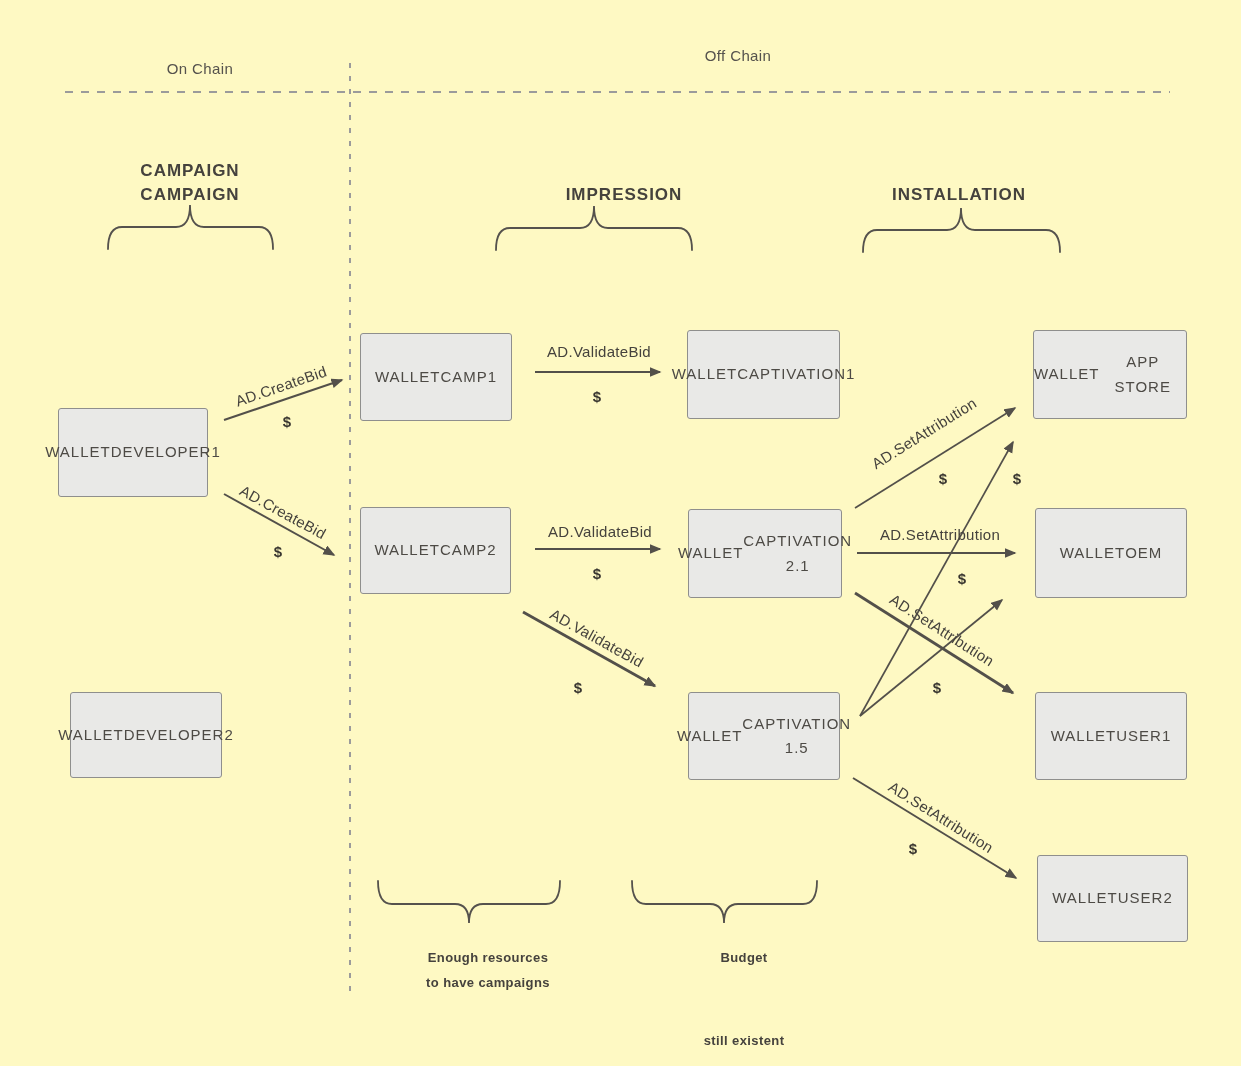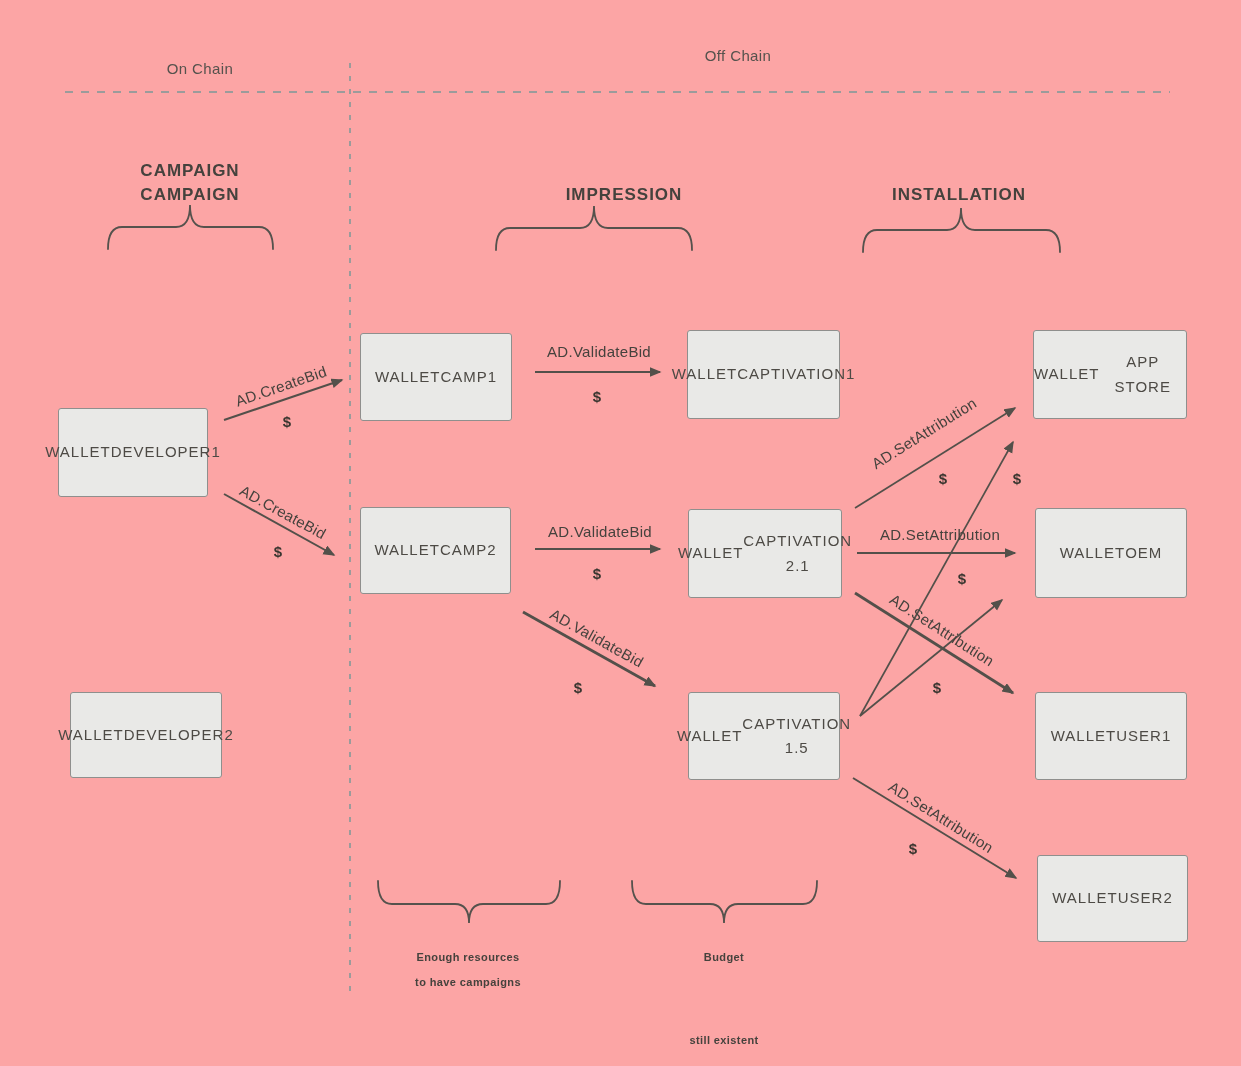--- a/index.html
+++ b/index.html
@@ -1,35 +1,35 @@
 <!DOCTYPE html>
 <html><head>
 <meta charset="utf-8">
 <style>
   html,body{margin:0;padding:0;background:#ffffff;}
   .canvas{
-    position:relative;width:1241px;height:1066px;background:#fca5a5;overflow:hidden;
+    position:relative;width:1241px;height:1066px;background:#fef9c3;overflow:hidden;
     font-family:"Liberation Sans","DejaVu Sans",sans-serif;color:#4d4a45;
   }
   .layer{position:absolute;left:0;top:0;}
   .node{
     position:absolute;background:#e9e9e7;border:1px solid #8f8f8d;border-radius:3px;
     display:flex;flex-direction:row;align-items:center;justify-content:center;
     font-size:15px;line-height:24.5px;letter-spacing:1px;color:#4d4a45;text-align:center;
     box-sizing:border-box;
   }
   .txt{
     position:absolute;transform:translate(-50%,-50%);white-space:nowrap;
     color:#4d4a45;text-align:center;
   }
   .region-label{font-size:15px;letter-spacing:.4px;color:#55524d;}
   .phase{font-size:17px;font-weight:bold;letter-spacing:1px;color:#45423d;margin-top:24px;}
   .edge-label{font-size:15px;letter-spacing:.3px;color:#45423d;}
   .fee{font-size:15px;font-weight:bold;letter-spacing:.3px;color:#38352f;}
-  .caption{font-size:11px;font-weight:bold;letter-spacing:.4px;color:#45423d;}
+  .caption{font-size:13px;font-weight:bold;letter-spacing:.4px;color:#45423d;margin-left:20px;}
 </style>
 </head>
 <body>
 
 <div class="canvas">
 
   <svg class="layer" width="1241" height="1066">
     <defs>
       <marker id="ah" markerWidth="14" markerHeight="12" refX="10.5" refY="5" orient="auto" markerUnits="userSpaceOnUse">
         <path d="M0,0 L12,5 L0,10 Z" fill="#53504a"></path>

